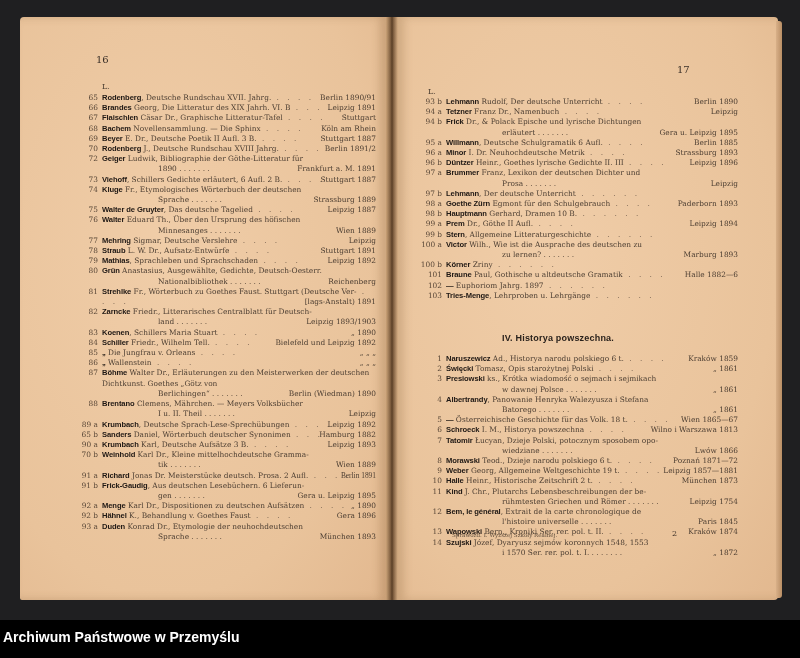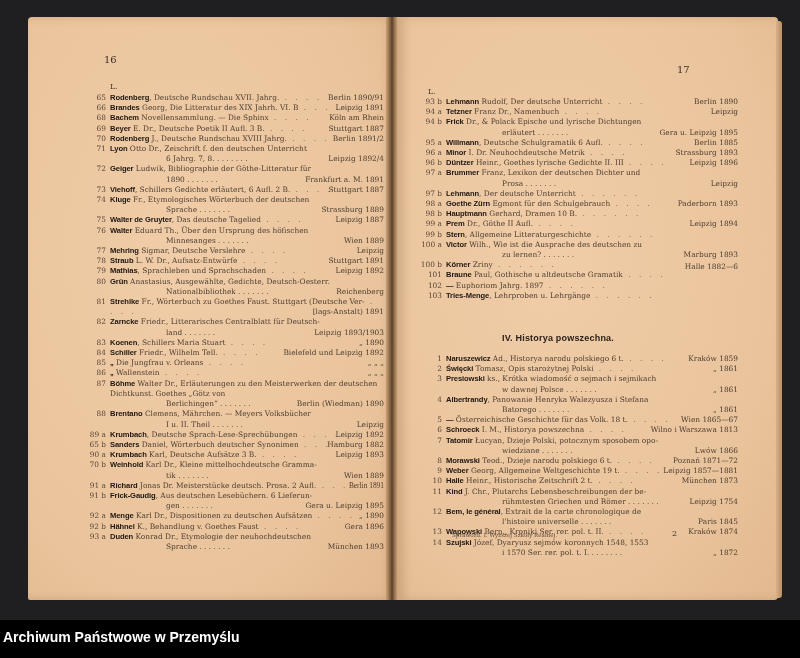--- a/index.html
+++ b/index.html
@@ -12,21 +12,21 @@
     .scan {
       position: absolute; left: 0; top: 0; width: 800px; height: 620px;
       background: #1f1f21;
     }
     .page {
       position: absolute; top: 17px; height: 583px;
       background: #ecc7a0;
       background-image: radial-gradient(ellipse at 40% 40%, #f0cda8 0%, #e9c39b 70%, #e2b88f 100%);
       color: #3b3028;
     }
-    .page.left { left: 28px; width: 366px; border-radius: 4px 0 0 2px; box-shadow: inset -6px 0 8px rgba(120,80,40,0.25); }
+    .page.left { left: 20px; width: 366px; border-radius: 4px 0 0 2px; box-shadow: inset -6px 0 8px rgba(120,80,40,0.25); }
     .page.right { left: 398px; width: 380px; border-radius: 0 4px 4px 0; box-shadow: inset 6px 0 8px rgba(120,80,40,0.22); }
     .page.right::after {
       content: ""; position: absolute; right: -4px; top: 4px; width: 6px; height: 577px;
       background: linear-gradient(90deg, #d8b088, #b98e65);
       border-radius: 0 3px 3px 0;
     }
     .gutter {
       position: absolute; left: 386px; top: 17px; width: 12px; height: 583px;
       background: linear-gradient(90deg, #caa277 0%, #6e4f33 45%, #3a2918 50%, #6e4f33 55%, #d6ae84 100%);
     }
@@ -77,20 +77,28 @@
   </div>
       <div class="entry">
     <span class="no">66</span>
     <span class="body">
       <span class="author">Brandes</span><span class="title"> Georg, Die Litteratur des XIX Jahrh. VI. B</span><span class="leader"> . . . .</span>
       
       <span class="place" style="bottom: 0px;">Leipzig 1891</span>
     </span>
   </div>
       <div class="entry">
+    <span class="no">67</span>
+    <span class="body">
+      <span class="author">Flaischlen</span><span class="title"> Cäsar Dr., Graphische Litteratur-Tafel</span><span class="leader"> . . . .</span>
+      
+      <span class="place" style="bottom: 0px;">Stuttgart</span>
+    </span>
+  </div>
+      <div class="entry">
     <span class="no">68</span>
     <span class="body">
       <span class="author">Bachem</span><span class="title"> Novellensammlung. — Die Sphinx</span><span class="leader"> . . . .</span>
       
       <span class="place" style="bottom: 0px;">Köln am Rhein</span>
     </span>
   </div>
       <div class="entry">
     <span class="no">69</span>
     <span class="body">
@@ -98,28 +106,20 @@
       
       <span class="place" style="bottom: 0px;">Stuttgart 1887</span>
     </span>
   </div>
       <div class="entry">
     <span class="no">70</span>
     <span class="body">
       <span class="author">Rodenberg</span><span class="title"> J., Deutsche Rundschau XVIII Jahrg.</span><span class="leader"> . . . .</span>
       
       <span class="place" style="bottom: 0px;">Berlin 1891/2</span>
-    </span>
-  </div>
-      <div class="entry">
-    <span class="no">71</span>
-    <span class="body">
-      <span class="author">Lyon</span><span class="title"> Otto Dr., Zeischrift f. den deutschen Unterricht</span><span class="leader"></span>
-      <span class="cont">6 Jahrg. 7, 8.  . . . . . . .</span>
-      <span class="place">Leipzig 1892/4</span>
     </span>
   </div>
       <div class="entry">
     <span class="no">72</span>
     <span class="body">
       <span class="author">Geiger</span><span class="title"> Ludwik, Bibliographie der Göthe-Litteratur für</span><span class="leader"></span>
       <span class="cont">1890  . . . . . . .</span>
       <span class="place">Frankfurt a. M. 1891</span>
     </span>
   </div>
@@ -442,21 +442,21 @@
       <span class="author">Körner</span><span class="title"> Zriny</span><span class="leader"> . . . . . .</span>
       
       <span class="place" style="bottom: 0px;"></span>
     </span>
   </div>
       <div class="entry">
     <span class="no">101</span>
     <span class="body">
       <span class="author">Braune</span><span class="title"> Paul, Gothische u altdeutsche Gramatik</span><span class="leader"> . . . .</span>
       
-      <span class="place" style="bottom: 8px;">Halle 1882—6</span>
+      <span class="place" style="bottom: 0px;">Halle 1882—6</span>
     </span>
   </div>
       <div class="entry">
     <span class="no">102</span>
     <span class="body">
       <span class="author">—</span><span class="title"> Euphoriom Jahrg. 1897</span><span class="leader"> . . . . . .</span>
       
       <span class="place" style="bottom: 0px;"></span>
     </span>
   </div>

